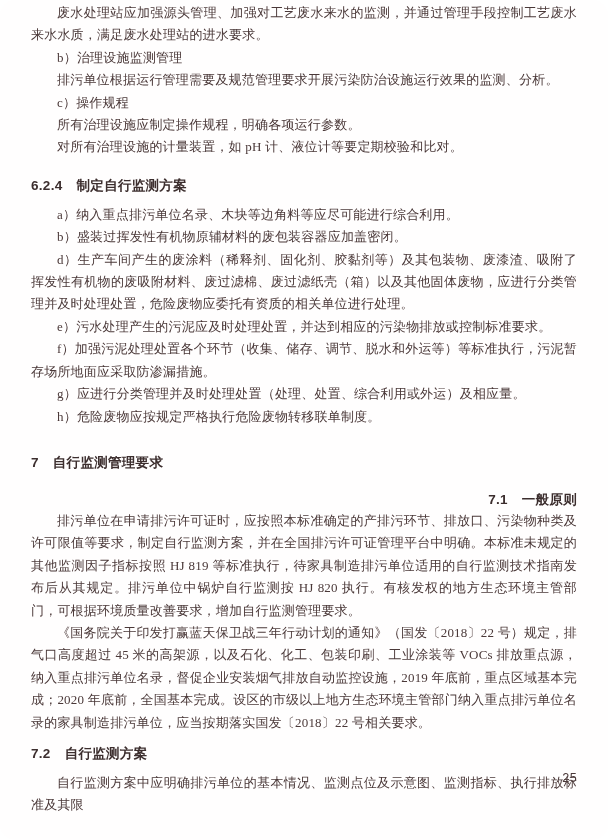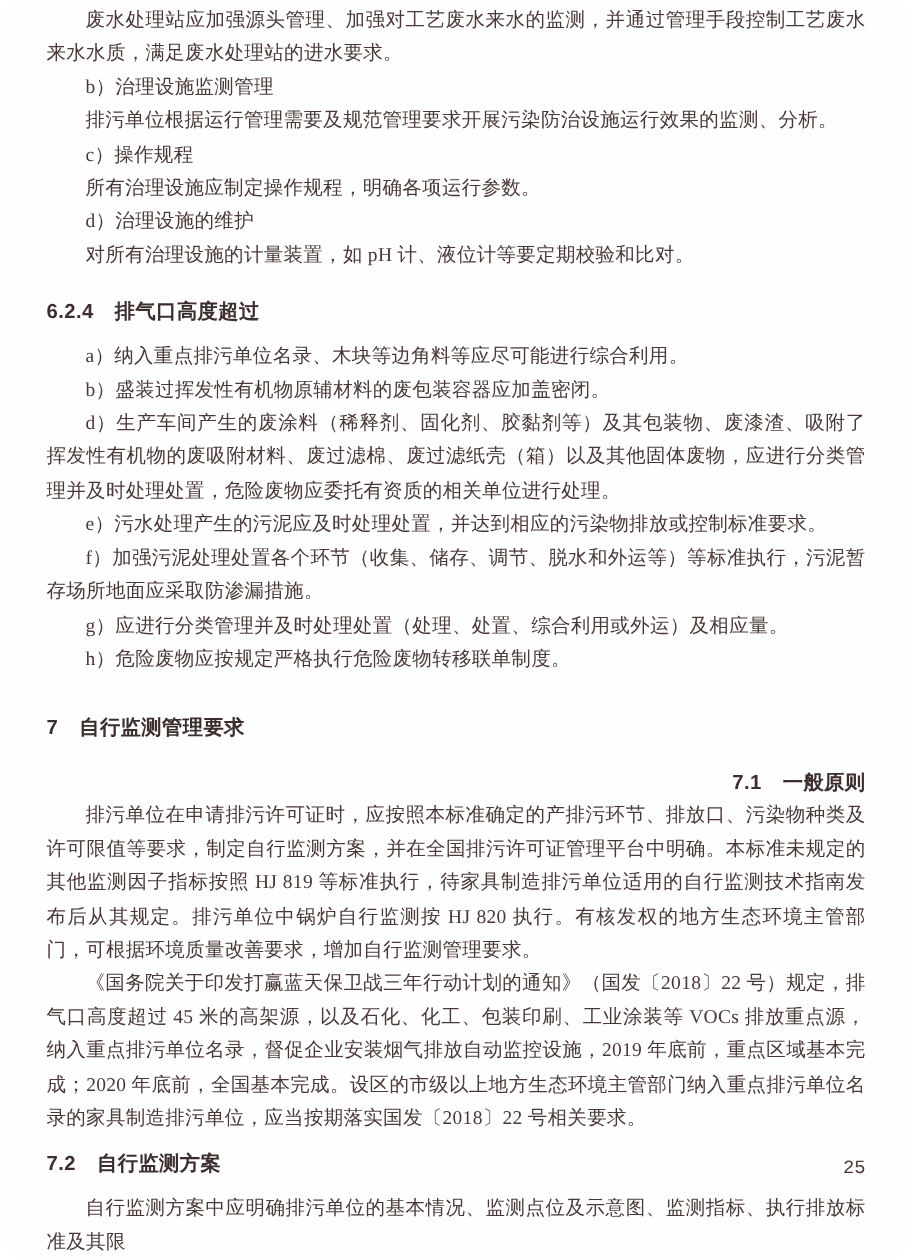--- a/index.html
+++ b/index.html
@@ -53,25 +53,24 @@
 <body>
 
 <div class="page">
 
   <p class="body indent">废水处理站应加强源头管理、加强对工艺废水来水的监测，并通过管理手段控制工艺废水来水水质，满足废水处理站的进水要求。</p>
 
   <p class="body indent">b）治理设施监测管理</p>
   <p class="body indent">排污单位根据运行管理需要及规范管理要求开展污染防治设施运行效果的监测、分析。</p>
   <p class="body indent">c）操作规程</p>
   <p class="body indent">所有治理设施应制定操作规程，明确各项运行参数。</p>
-  <p class="body indent">d）治理设施的维护</p>
   <p class="body indent">对所有治理设施的计量装置，如 pH 计、液位计等要定期校验和比对。</p>
 
   <h3 class="heading mt-624">
-    <span class="h-num">6.2.4</span><span class="h-title">排气口高度超过</span>
+    <span class="h-num">6.2.4</span><span class="h-title">制定自行监测方案</span>
   </h3>
 
   <p class="body indent">a）纳入重点排污单位名录、木块等边角料等应尽可能进行综合利用。</p>
   <p class="body indent">b）盛装过挥发性有机物原辅材料的废包装容器应加盖密闭。</p>
   <p class="body indent">d）生产车间产生的废涂料（稀释剂、固化剂、胶黏剂等）及其包装物、废漆渣、吸附了挥发性有机物的废吸附材料、废过滤棉、废过滤纸壳（箱）以及其他固体废物，应进行分类管理并及时处理处置，危险废物应委托有资质的相关单位进行处理。</p>
   <p class="body indent">e）污水处理产生的污泥应及时处理处置，并达到相应的污染物排放或控制标准要求。</p>
   <p class="body indent">f）加强污泥处理处置各个环节（收集、储存、调节、脱水和外运等）等标准执行，污泥暂存场所地面应采取防渗漏措施。</p>
   <p class="body indent">g）应进行分类管理并及时处理处置（处理、处置、综合利用或外运）及相应量。</p>
   <p class="body indent">h）危险废物应按规定严格执行危险废物转移联单制度。</p>
 

